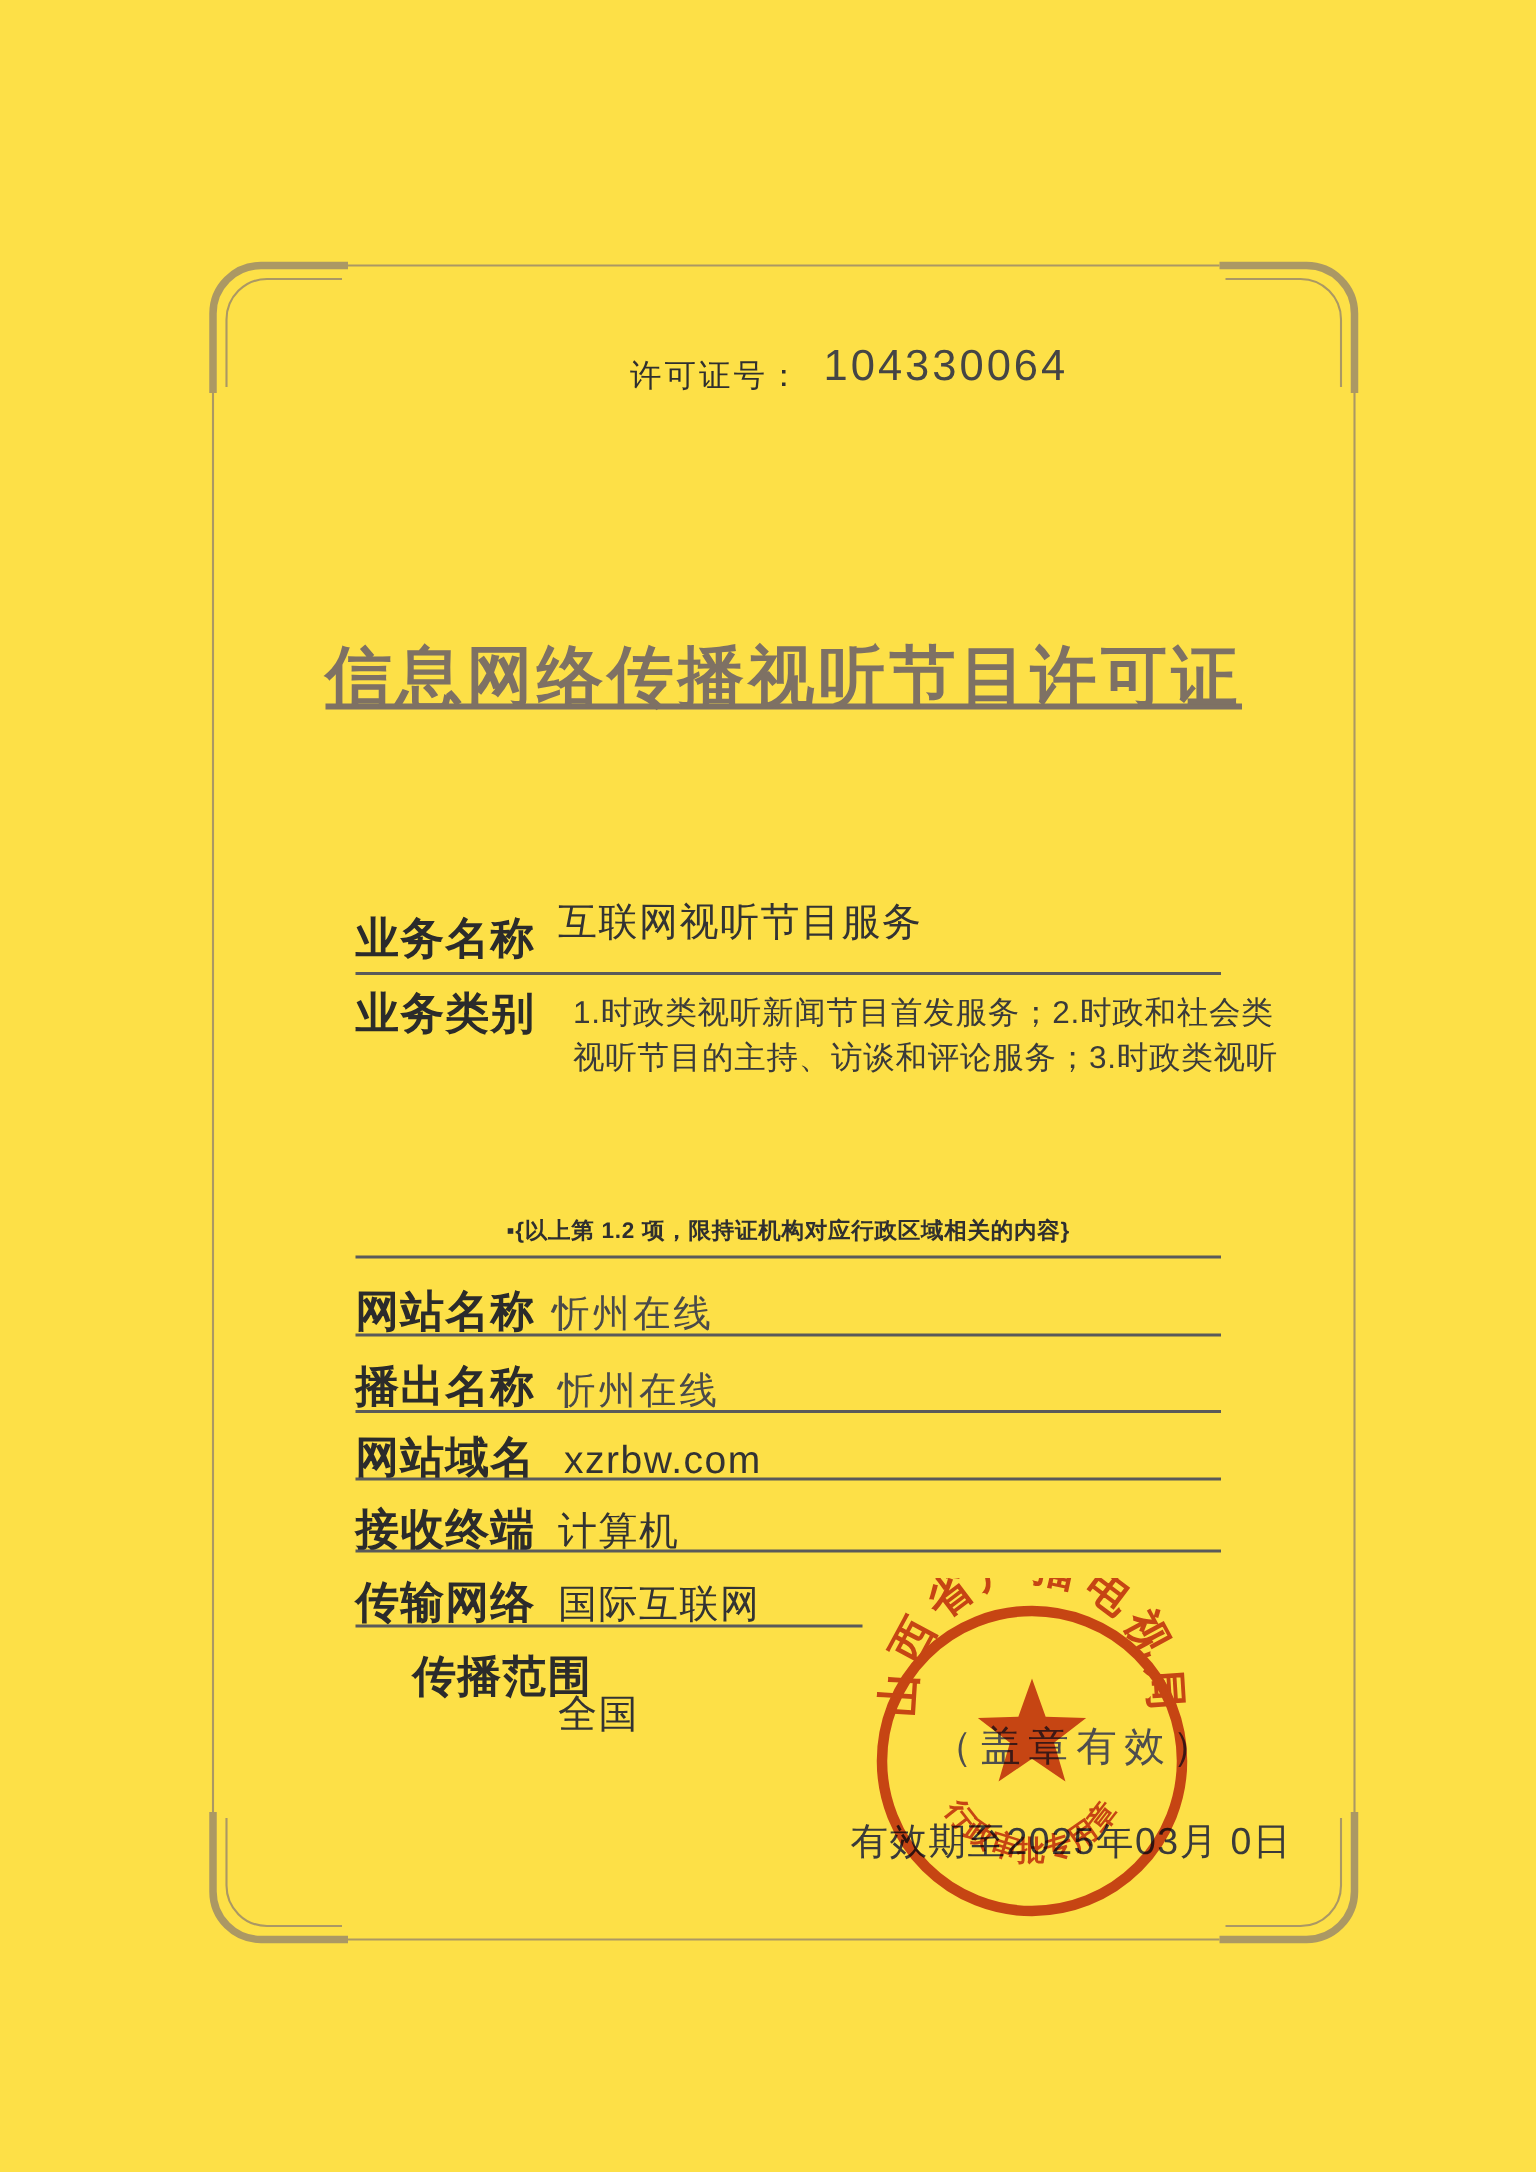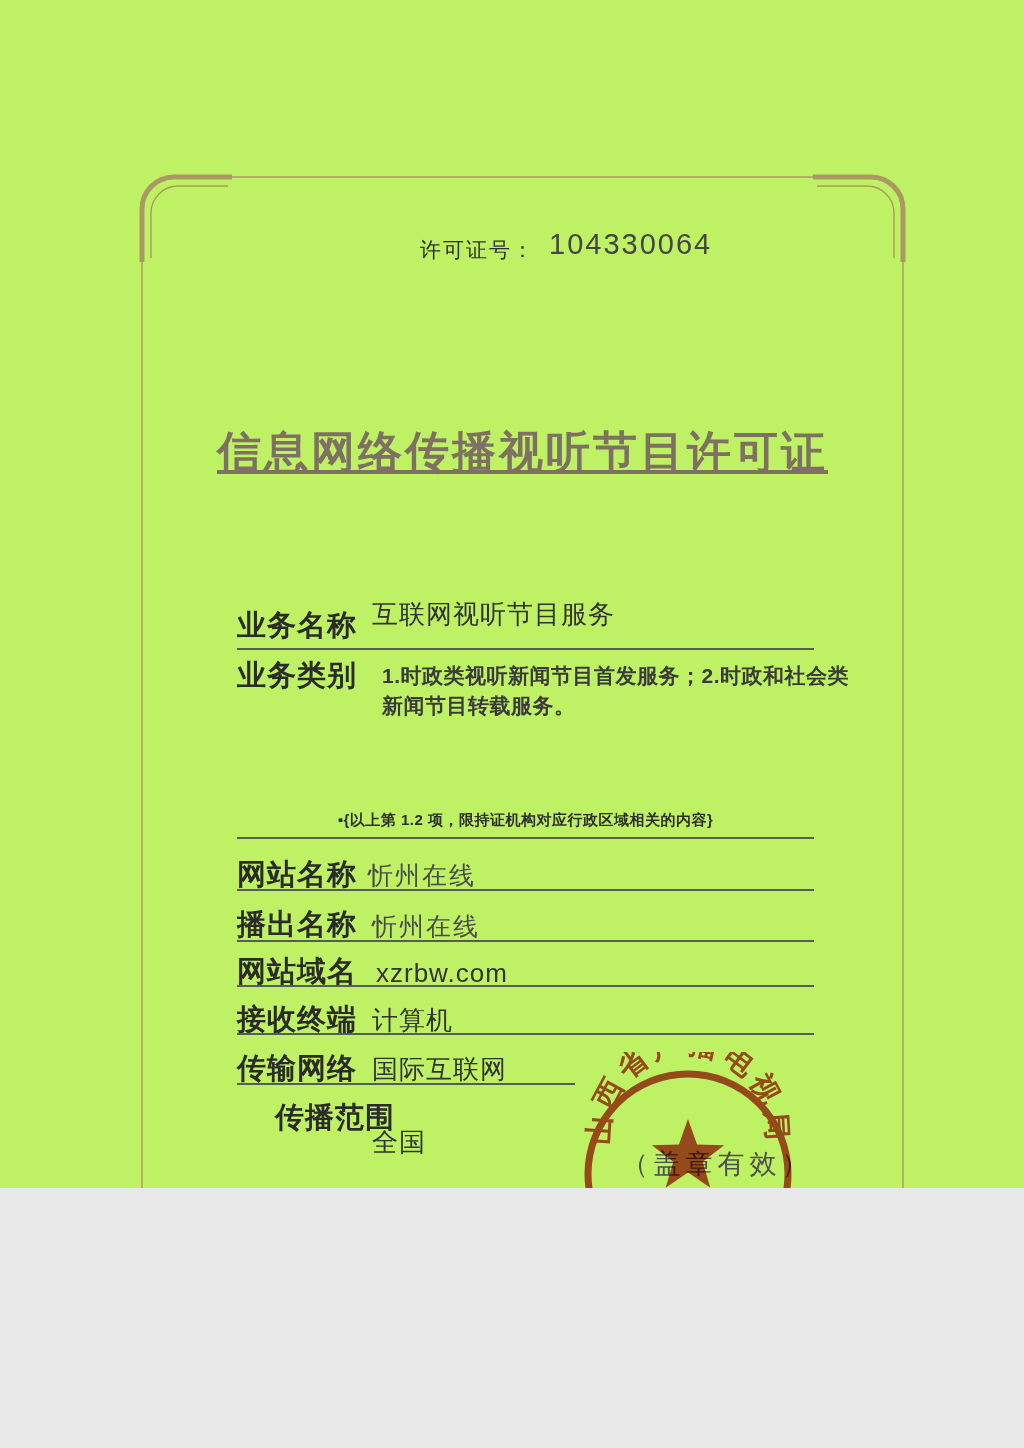--- a/index.html
+++ b/index.html
@@ -1,20 +1,20 @@
 <!DOCTYPE html>
 <html><head>
 <meta charset="utf-8">
 <style>
   html,body{margin:0;padding:0;background:#e8e8e8;}
   .page{
     position:relative;
-    width:1024px;height:1188px;
+    width:1024px;height:1448px;
     margin:0 auto;
-    background:#bef264;
+    background:#fde047;
     overflow:hidden;
     font-family:"Liberation Sans",sans-serif;
     color:#333;
   }
   .abs{position:absolute;}
   
   .lic-label{font-family:"Liberation Serif",serif;font-size:21px;color:#2f2f2f;letter-spacing:2px;}
   .lic-no{font-size:29px;color:#454545;letter-spacing:2px;font-weight:500;}
   
   .title-wrap{left:142px;width:761px;text-align:center;}
@@ -65,23 +65,23 @@
 
   <div class="abs title-wrap" style="top:428px;">
     <div class="title">信息网络传播视听节目许可证</div>
   </div>
 
   <div class="abs flabel" style="left:237px;top:606px;">业务名称</div>
   <div class="abs fvalue" style="left:372px;top:597px;">互联网视听节目服务</div>
   <div class="abs rule" style="left:237px;top:648px;width:577px;"></div>
 
   <div class="abs flabel" style="left:237px;top:656px;">业务类别</div>
-  <div class="abs fvalue multiline" style="left:382px;top:661px;font-weight:bold;">
+  <div class="abs fvalue multiline" style="left:382px;top:661px;">
       <div>1.时政类视听新闻节目首发服务；2.时政和社会类</div>
-      <div>新闻节目转载服务。</div>
+      <div>视听节目的主持、访谈和评论服务；3.时政类视听</div>
     </div>
 
   <div class="abs note" style="left:237px;top:811px;width:577px;">▪{以上第 1.2 项，限持证机构对应行政区域相关的内容}</div>
   <div class="abs rule" style="left:237px;top:837px;width:577px;height:2px;"></div>
 
   <div class="abs flabel" style="left:237px;top:855px;">网站名称</div>
   <div class="abs fvalue serif" style="left:368px;top:859px;">忻州在线</div>
   <div class="abs rule" style="left:237px;top:889px;width:577px;"></div>
 
   <div class="abs flabel" style="left:237px;top:905px;">播出名称</div>

